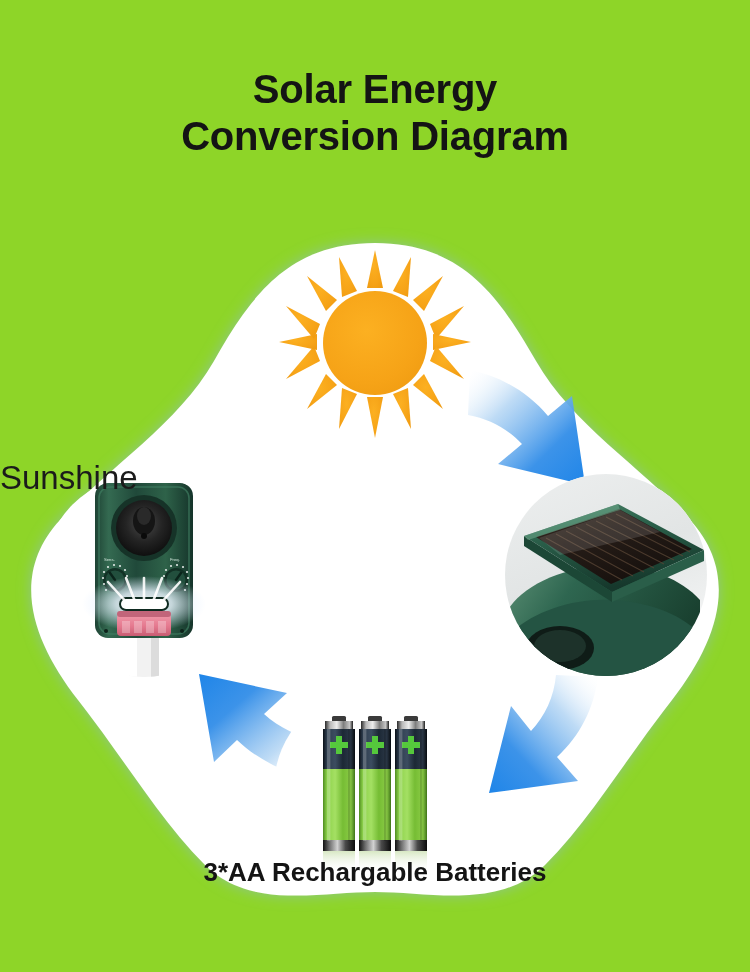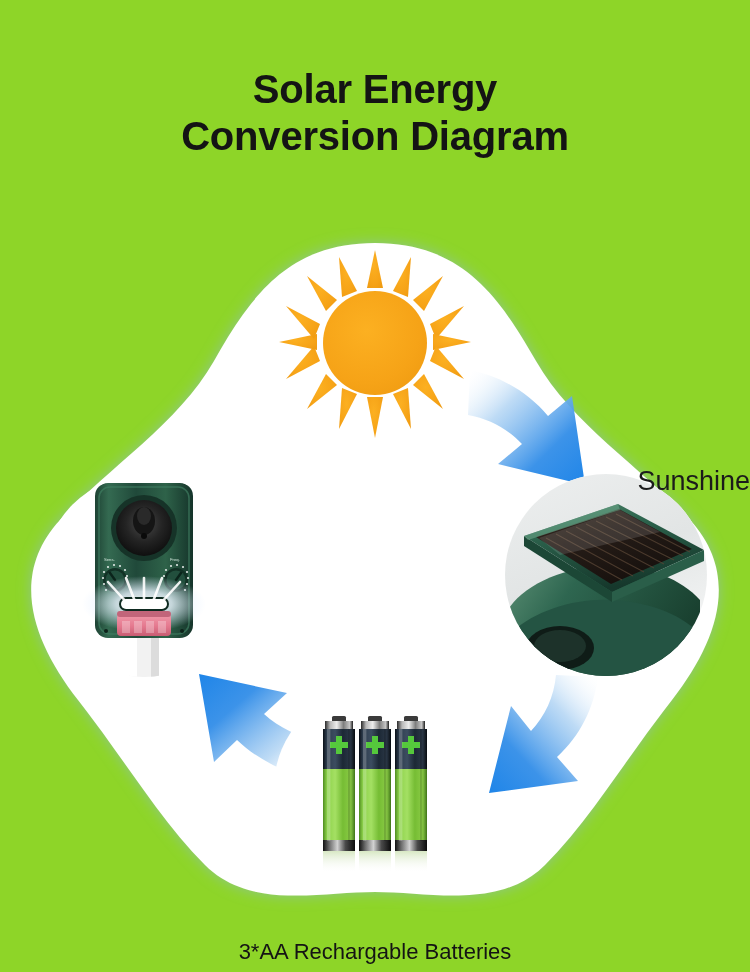--- a/index.html
+++ b/index.html
@@ -26,34 +26,33 @@
     z-index:40;
   }
 
   
   .diagram { position:absolute; left:0; top:180px; width:750px; height:740px; z-index:10; }
 
   
   .caption-sunshine {
     position:absolute;
     left:0; right:0; top:459px;
-    text-align:right;
+    text-align:left;
     color:#1b1b1b;
-    font-size:27px;
+    font-size:33px;
     font-weight:400;
     z-index:45;
-    margin-top:7px;
   }
   .caption-batteries {
     position:absolute;
-    left:0; right:0; top:939px;
+    left:0; right:0; top:857px;
     text-align:center;
     color:#141414;
-    font-size:22px;
-    font-weight:400;
+    font-size:26px;
+    font-weight:700;
     z-index:45;
   }
 </style>
 </head>
 <body style="background: rgb(142, 213, 40);">
 
 <div id="stage">
 
   <div class="title">Solar Energy
 Conversion Diagram</div>

